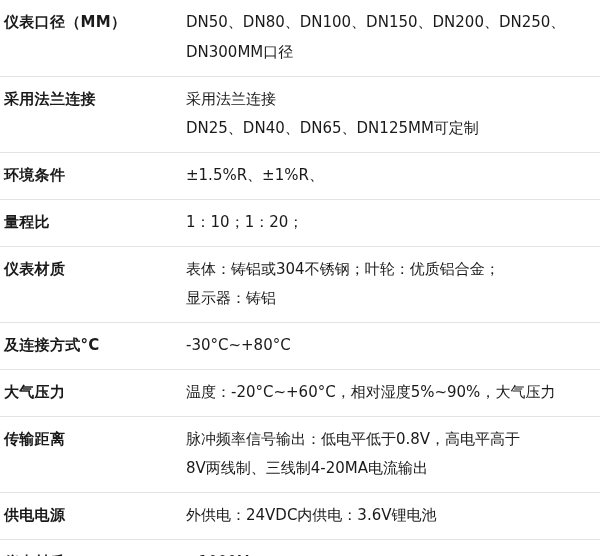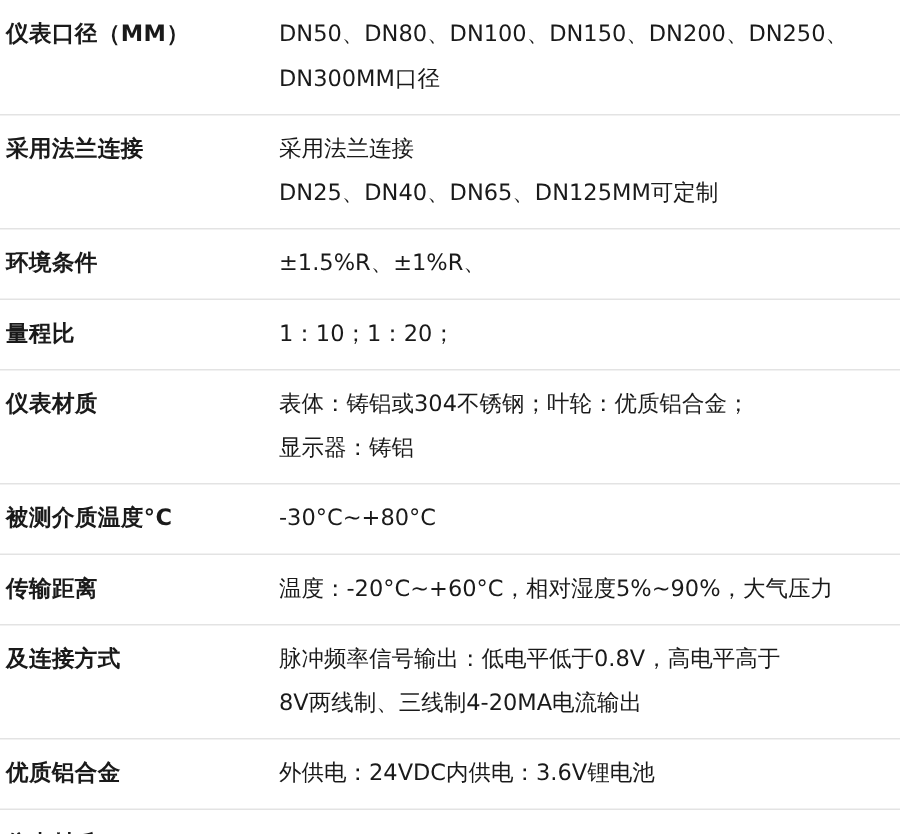--- a/index.html
+++ b/index.html
@@ -81,40 +81,40 @@
       </td>
     </tr>
     <tr>
       <td class="label-cell">仪表材质</td>
       <td class="value-cell">
         <span class="value-line">表体：铸铝或304不锈钢；叶轮：优质铝合金；</span>
         <span class="value-line">显示器：铸铝</span>
       </td>
     </tr>
     <tr>
-      <td class="label-cell">被测介质温度°C</td>
+      <td class="label-cell">及连接方式°C</td>
       <td class="value-cell">
         <span class="value-line">-30°C~+80°C</span>
       </td>
     </tr>
     <tr>
-      <td class="label-cell">传输距离</td>
+      <td class="label-cell">大气压力</td>
       <td class="value-cell">
         <span class="value-line">温度：-20°C~+60°C，相对湿度5%~90%，大气压力</span>
       </td>
     </tr>
     <tr>
-      <td class="label-cell">及连接方式</td>
+      <td class="label-cell">传输距离</td>
       <td class="value-cell">
         <span class="value-line">脉冲频率信号输出：低电平低于0.8V，高电平高于</span>
         <span class="value-line">8V两线制、三线制4-20MA电流输出</span>
       </td>
     </tr>
     <tr>
-      <td class="label-cell">优质铝合金</td>
+      <td class="label-cell">供电电源</td>
       <td class="value-cell">
         <span class="value-line">外供电：24VDC内供电：3.6V锂电池</span>
       </td>
     </tr>
     <tr>
       <td class="label-cell">仪表材质</td>
       <td class="value-cell">
         <span class="value-line">≤1000M</span>
       </td>
     </tr>

